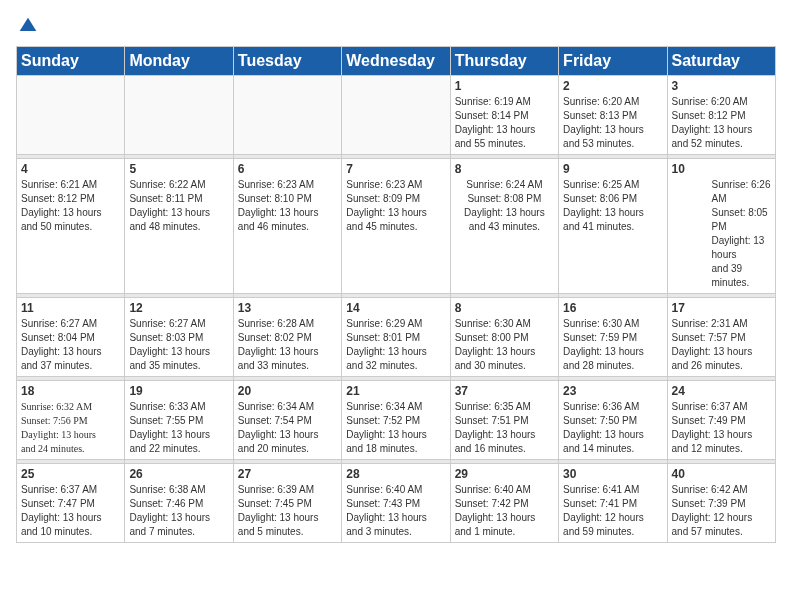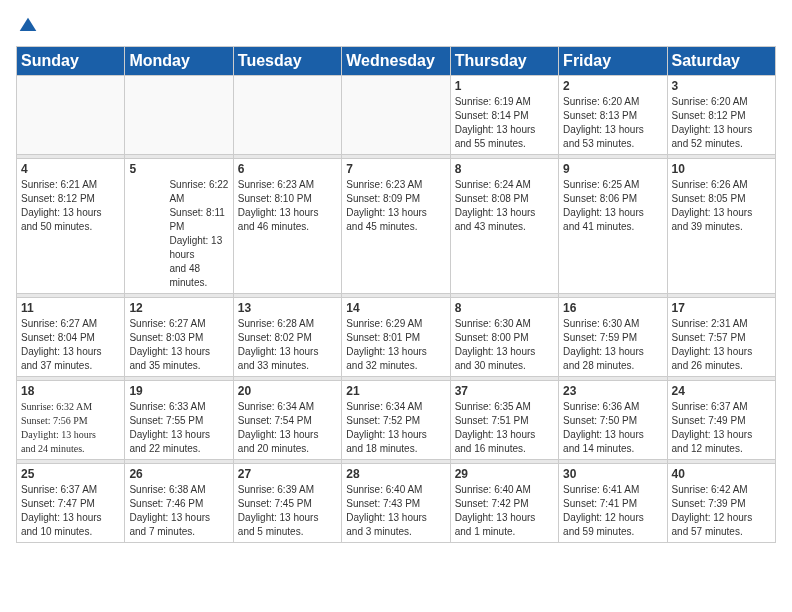--- a/index.html
+++ b/index.html
@@ -167,56 +167,56 @@
       <tr>
         <td>
           <div class="day-num">4</div>
           <div class="day-info" style="white-space: pre-line;">Sunrise: 6:21 AM
 Sunset: 8:12 PM
 Daylight: 13 hours
 and 50 minutes.</div>
         </td>
         <td>
           <div class="day-num">5</div>
-          <div class="day-info" style="white-space: pre-line; margin-left: 40px;">Sunrise: 6:22 AM
+          <div class="day-info" style="white-space: pre-line;">Sunrise: 6:22 AM
 Sunset: 8:11 PM
 Daylight: 13 hours
 and 48 minutes.</div>
         </td>
         <td>
           <div class="day-num">6</div>
           <div class="day-info" style="white-space: pre-line;">Sunrise: 6:23 AM
 Sunset: 8:10 PM
 Daylight: 13 hours
 and 46 minutes.</div>
         </td>
         <td>
           <div class="day-num">7</div>
           <div class="day-info" style="white-space: pre-line;">Sunrise: 6:23 AM
 Sunset: 8:09 PM
 Daylight: 13 hours
 and 45 minutes.</div>
         </td>
         <td>
           <div class="day-num">8</div>
-          <div class="day-info" style="white-space: pre-line;">Sunrise: 6:24 AM
+          <div class="day-info" style="white-space: pre-line; text-align: center;">Sunrise: 6:24 AM
 Sunset: 8:08 PM
 Daylight: 13 hours
 and 43 minutes.</div>
         </td>
         <td>
           <div class="day-num">9</div>
           <div class="day-info" style="white-space: pre-line;">Sunrise: 6:25 AM
 Sunset: 8:06 PM
 Daylight: 13 hours
 and 41 minutes.</div>
         </td>
         <td>
           <div class="day-num">10</div>
-          <div class="day-info" style="white-space: pre-line;">Sunrise: 6:26 AM
+          <div class="day-info" style="white-space: pre-line; margin-left: 40px;">Sunrise: 6:26 AM
 Sunset: 8:05 PM
 Daylight: 13 hours
 and 39 minutes.</div>
         </td>
       </tr>
       <tr class="row-separator">
         <td></td>
         <td></td>
         <td></td>
         <td></td>

